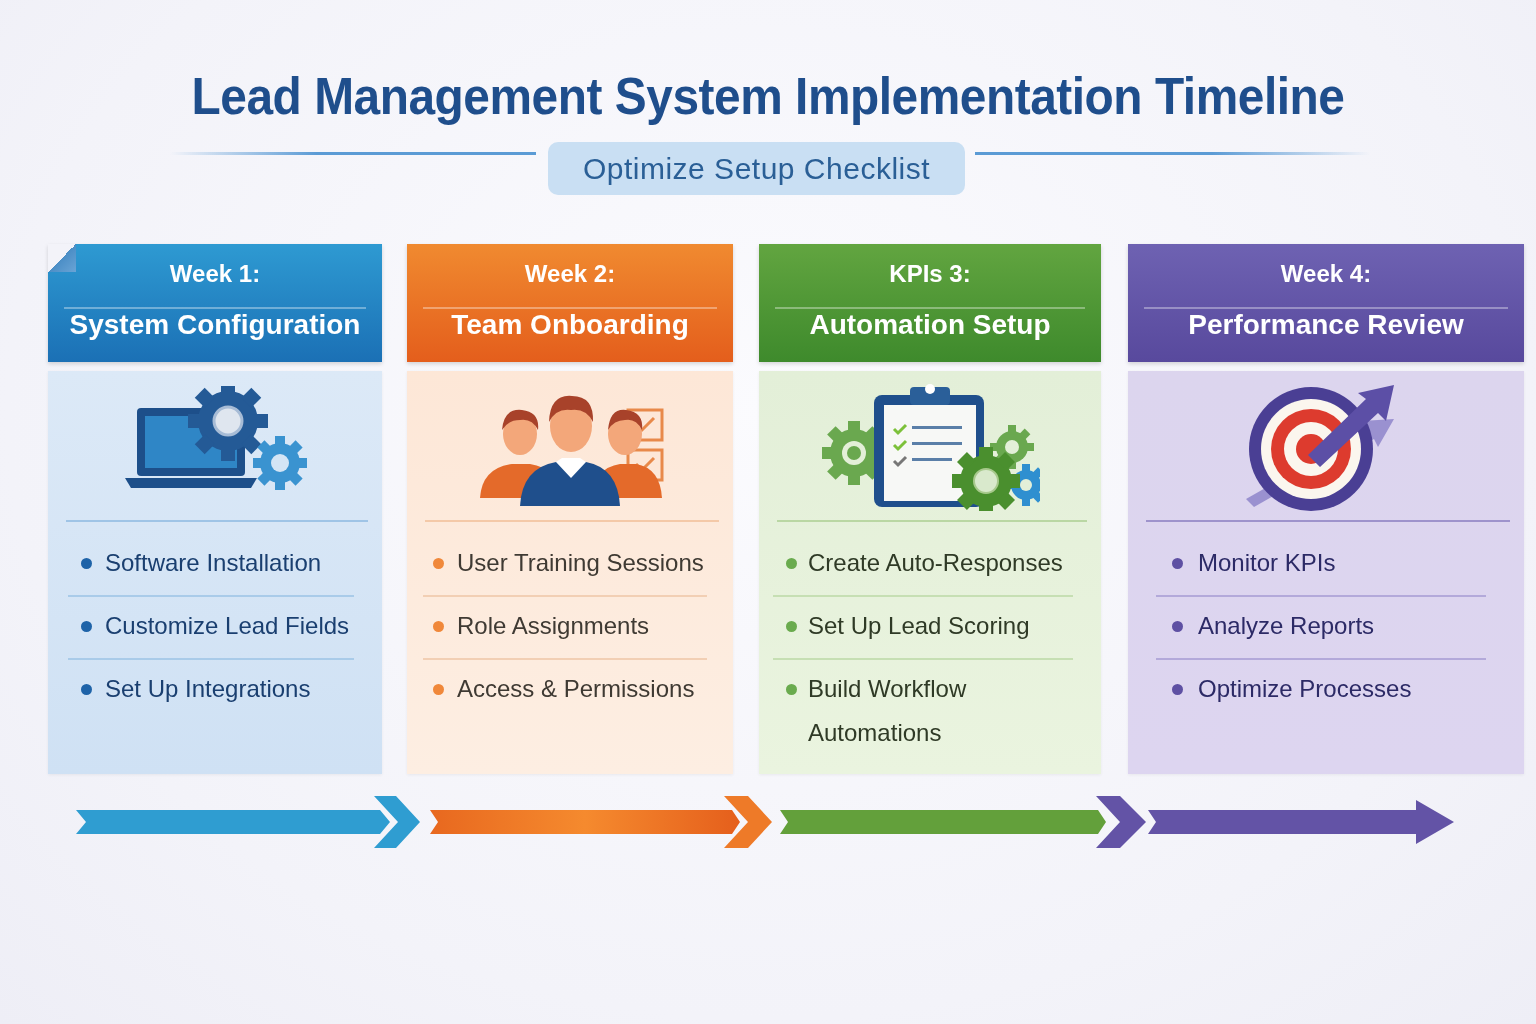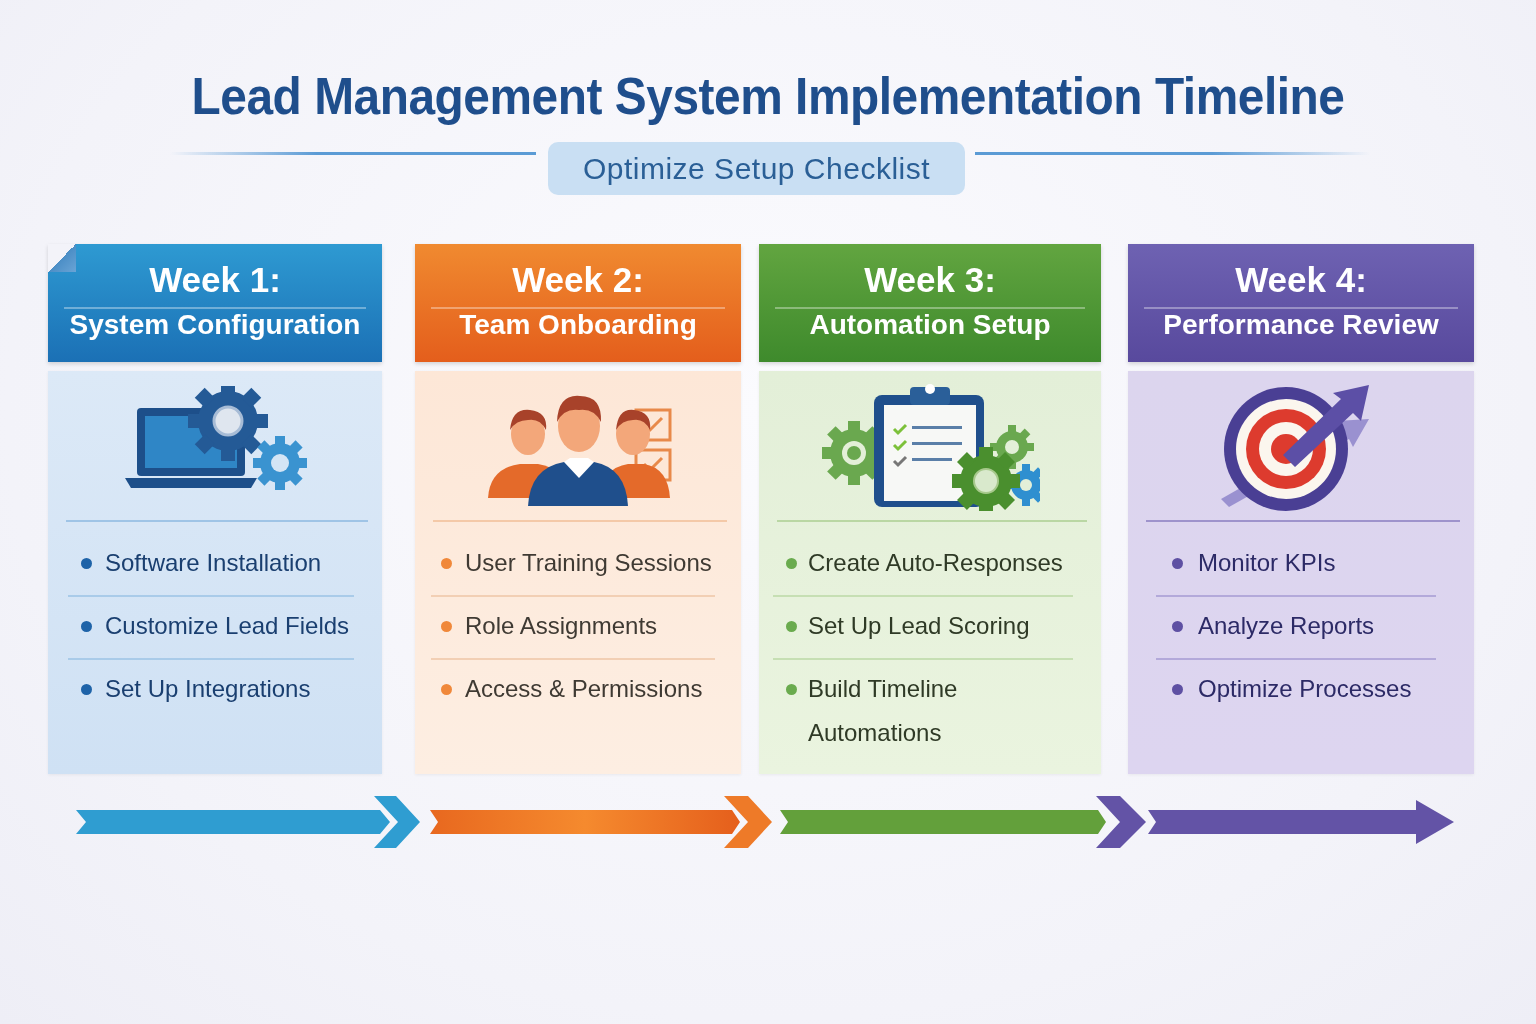--- a/index.html
+++ b/index.html
@@ -22,21 +22,21 @@
   .subtitle-pill {
     position: absolute; left: 548px; top: 142px; width: 417px; height: 53px;
     background: #c9dff3; border-radius: 10px; text-align: center;
     font-size: 30px; line-height: 53px; color: #2a5f96; letter-spacing: 0.5px;
   }
   .col { position: absolute; top: 244px; }
   .col .head {
     position: relative; height: 118px; color: #fff; text-align: center;
     box-shadow: 0 2px 4px rgba(0,0,0,0.15);
   }
-  .col .head .wk { font-size: 35px; font-weight: bold; padding-top: 16px; height: 63px; }
+  .col .head .wk { font-size: 24px; font-weight: bold; padding-top: 16px; height: 63px; }
   .col .head .rule { height: 2px; margin: 0 16px; background: rgba(255,255,255,0.35); }
   .col .head .nm { font-size: 28px; font-weight: bold; }
   .col .body {
     position: absolute; top: 127px; left: 0; right: 0; height: 403px;
     box-shadow: 0 1px 3px rgba(0,0,0,0.06);
   }
   .col .icon { position: absolute; top: 10px; left: 0; right: 0; height: 130px; display: flex; justify-content: center; align-items: center; }
   .col .divider { position: absolute; top: 149px; left: 18px; right: 14px; height: 2px; }
   .col ul { list-style: none; position: absolute; top: 170px; left: 0; right: 12px; }
   .col li { position: relative; height: 63px; font-size: 24px; line-height: 44px; }
@@ -50,39 +50,39 @@
   #c1 .divider { background: #9fc4e6; }
   #c1 li { color: #1a3f70; }
   #c1 li .dot { background: #1e63a8; left: 33px; }
   #c1 li span.t { position: absolute; left: 57px; }
   #c1 li .sep { left: 20px; right: 16px; background: #a9cbe9; }
   .fold {
     position: absolute; left: 0; top: 0; width: 28px; height: 28px;
     background: linear-gradient(135deg, #f3f3f9 0%, #f3f3f9 50%, #4b8ec6 50%, #6aa4d6 100%);
   }
   
-  #c2 { left: 407px; width: 326px; margin-left: 8px; }
+  #c2 { left: 407px; width: 326px; }
   #c2 .head { background: linear-gradient(180deg, #f08a30 0%, #e45e1c 100%); }
   #c2 .body { background: linear-gradient(180deg, #fde7d7 0%, #fdeee2 100%); }
   #c2 .divider { background: #f4c9a8; }
   #c2 li { color: #3f3a33; }
   #c2 li .dot { background: #f0883a; left: 26px; }
   #c2 li span.t { position: absolute; left: 50px; }
   #c2 li .sep { left: 16px; right: 14px; background: #f2cfb4; }
   
   #c3 { left: 759px; width: 342px; }
   #c3 .head { background: linear-gradient(180deg, #62a540 0%, #3e8a2c 100%); }
   #c3 .body { background: linear-gradient(180deg, #e3efd8 0%, #eaf4df 100%); }
   #c3 .divider { background: #bad7a4; }
   #c3 li { color: #2f3a26; }
   #c3 li .dot { background: #6aab4e; left: 27px; }
   #c3 li span.t { position: absolute; left: 49px; }
   #c3 li .sep { left: 14px; right: 16px; background: #c6dfb3; }
   
-  #c4 { left: 1128px; width: 346px; }
+  #c4 { left: 1128px; width: 396px; }
   #c4 .head { background: linear-gradient(180deg, #6e62b2 0%, #58499d 100%); }
   #c4 .body { background: linear-gradient(180deg, #dcd5ee 0%, #ddd5f0 100%); }
   #c4 .divider { background: #9e93cc; }
   #c4 li { color: #2c2a66; }
   #c4 li .dot { background: #5e50a3; left: 44px; }
   #c4 li span.t { position: absolute; left: 70px; text-align: center; }
   #c4 li .sep { left: 28px; right: 26px; background: #b3a9da; }
 
   .arrows { position: absolute; left: 0; top: 790px; width: 1536px; height: 70px; }
 </style>
@@ -197,21 +197,21 @@
       <li>
           <span class="dot"></span>
           <span class="t">Access &amp; Permissions</span>
         </li>
     </ul>
   </div>
 </div>
 
 <div class="col" id="c3">
   <div class="head">
-    <div class="wk">Week 3:</div>
+    <div class="wk">KPIs 3:</div>
     <div class="rule"></div>
     <div class="nm">Automation Setup</div>
   </div>
   <div class="body">
     <div class="icon">
       <svg width="220" height="130" viewBox="0 0 220 130">
         <g transform="translate(34,72)">
           <circle r="24" fill="#6aa84f"></circle>
           <g fill="#6aa84f">
             <rect x="-6" y="-32" width="12" height="12"></rect>
@@ -283,21 +283,21 @@
           <span class="t">Create Auto-Responses</span>
           <span class="sep"></span>
         </li>
       <li>
           <span class="dot"></span>
           <span class="t">Set Up Lead Scoring</span>
           <span class="sep"></span>
         </li>
       <li>
           <span class="dot"></span>
-          <span class="t">Build Timeline Automations</span>
+          <span class="t">Build Workflow Automations</span>
         </li>
     </ul>
   </div>
 </div>
 
 <div class="col" id="c4">
   <div class="head">
     <div class="wk">Week 4:</div>
     <div class="rule"></div>
     <div class="nm">Performance Review</div>

